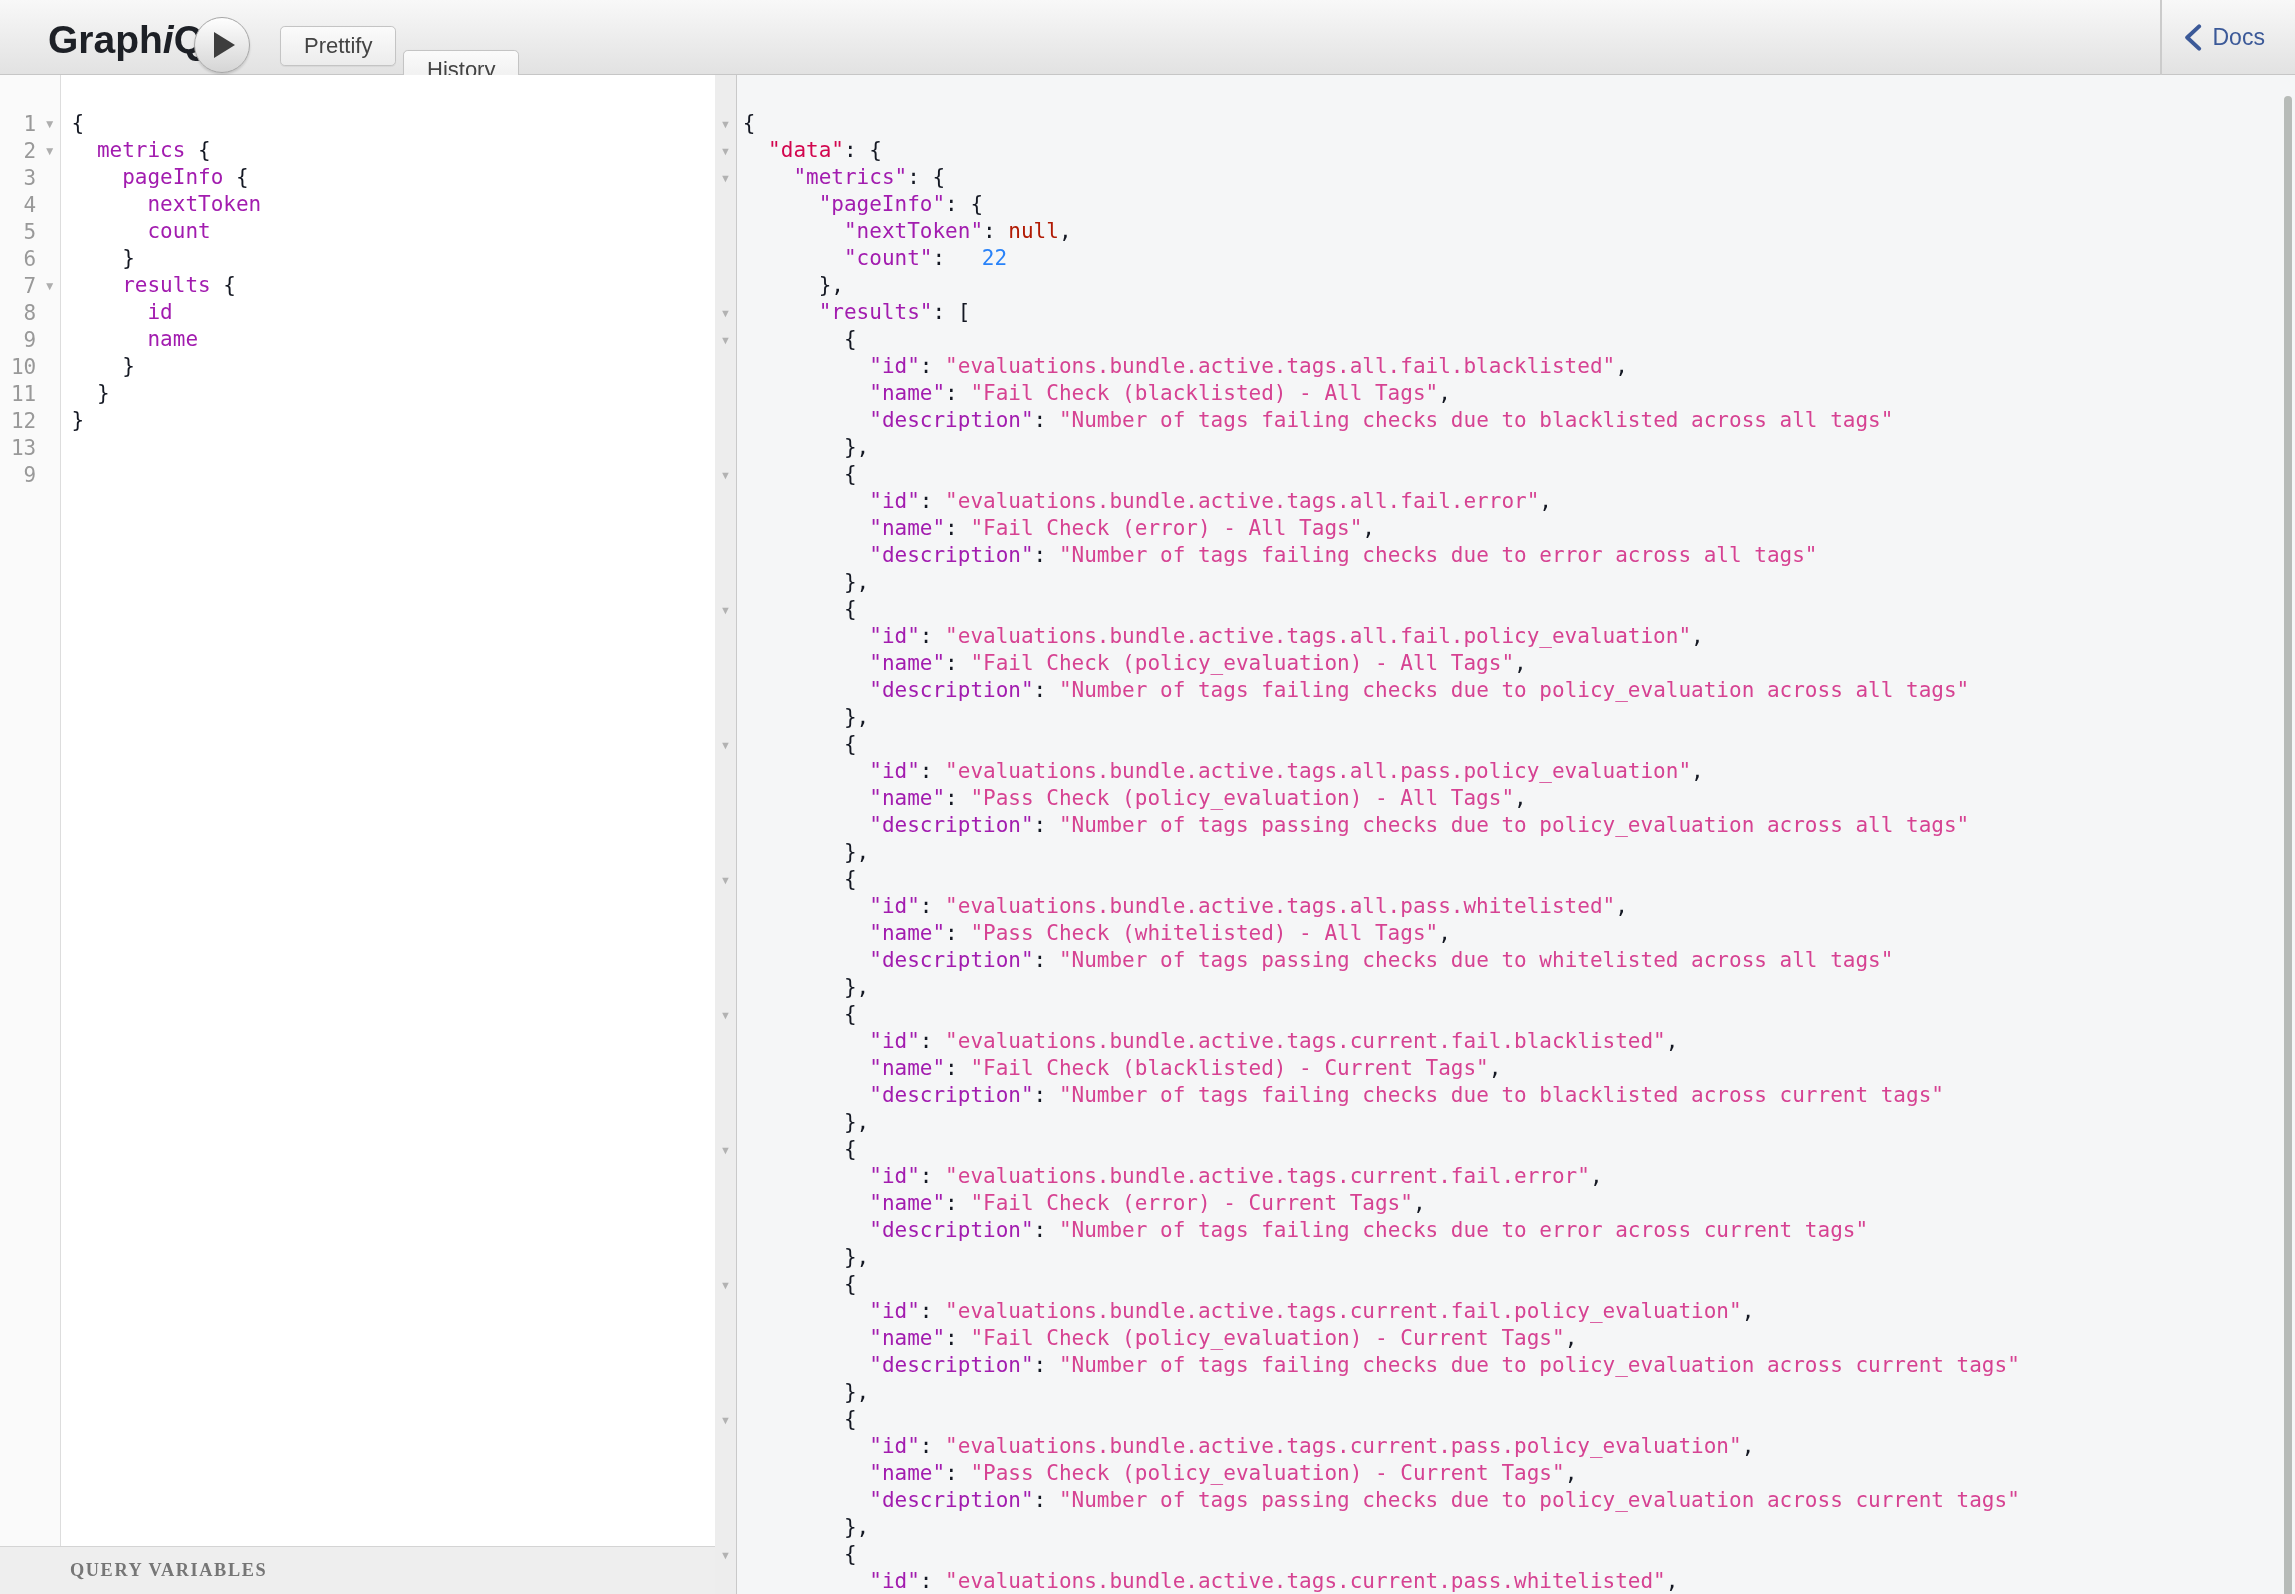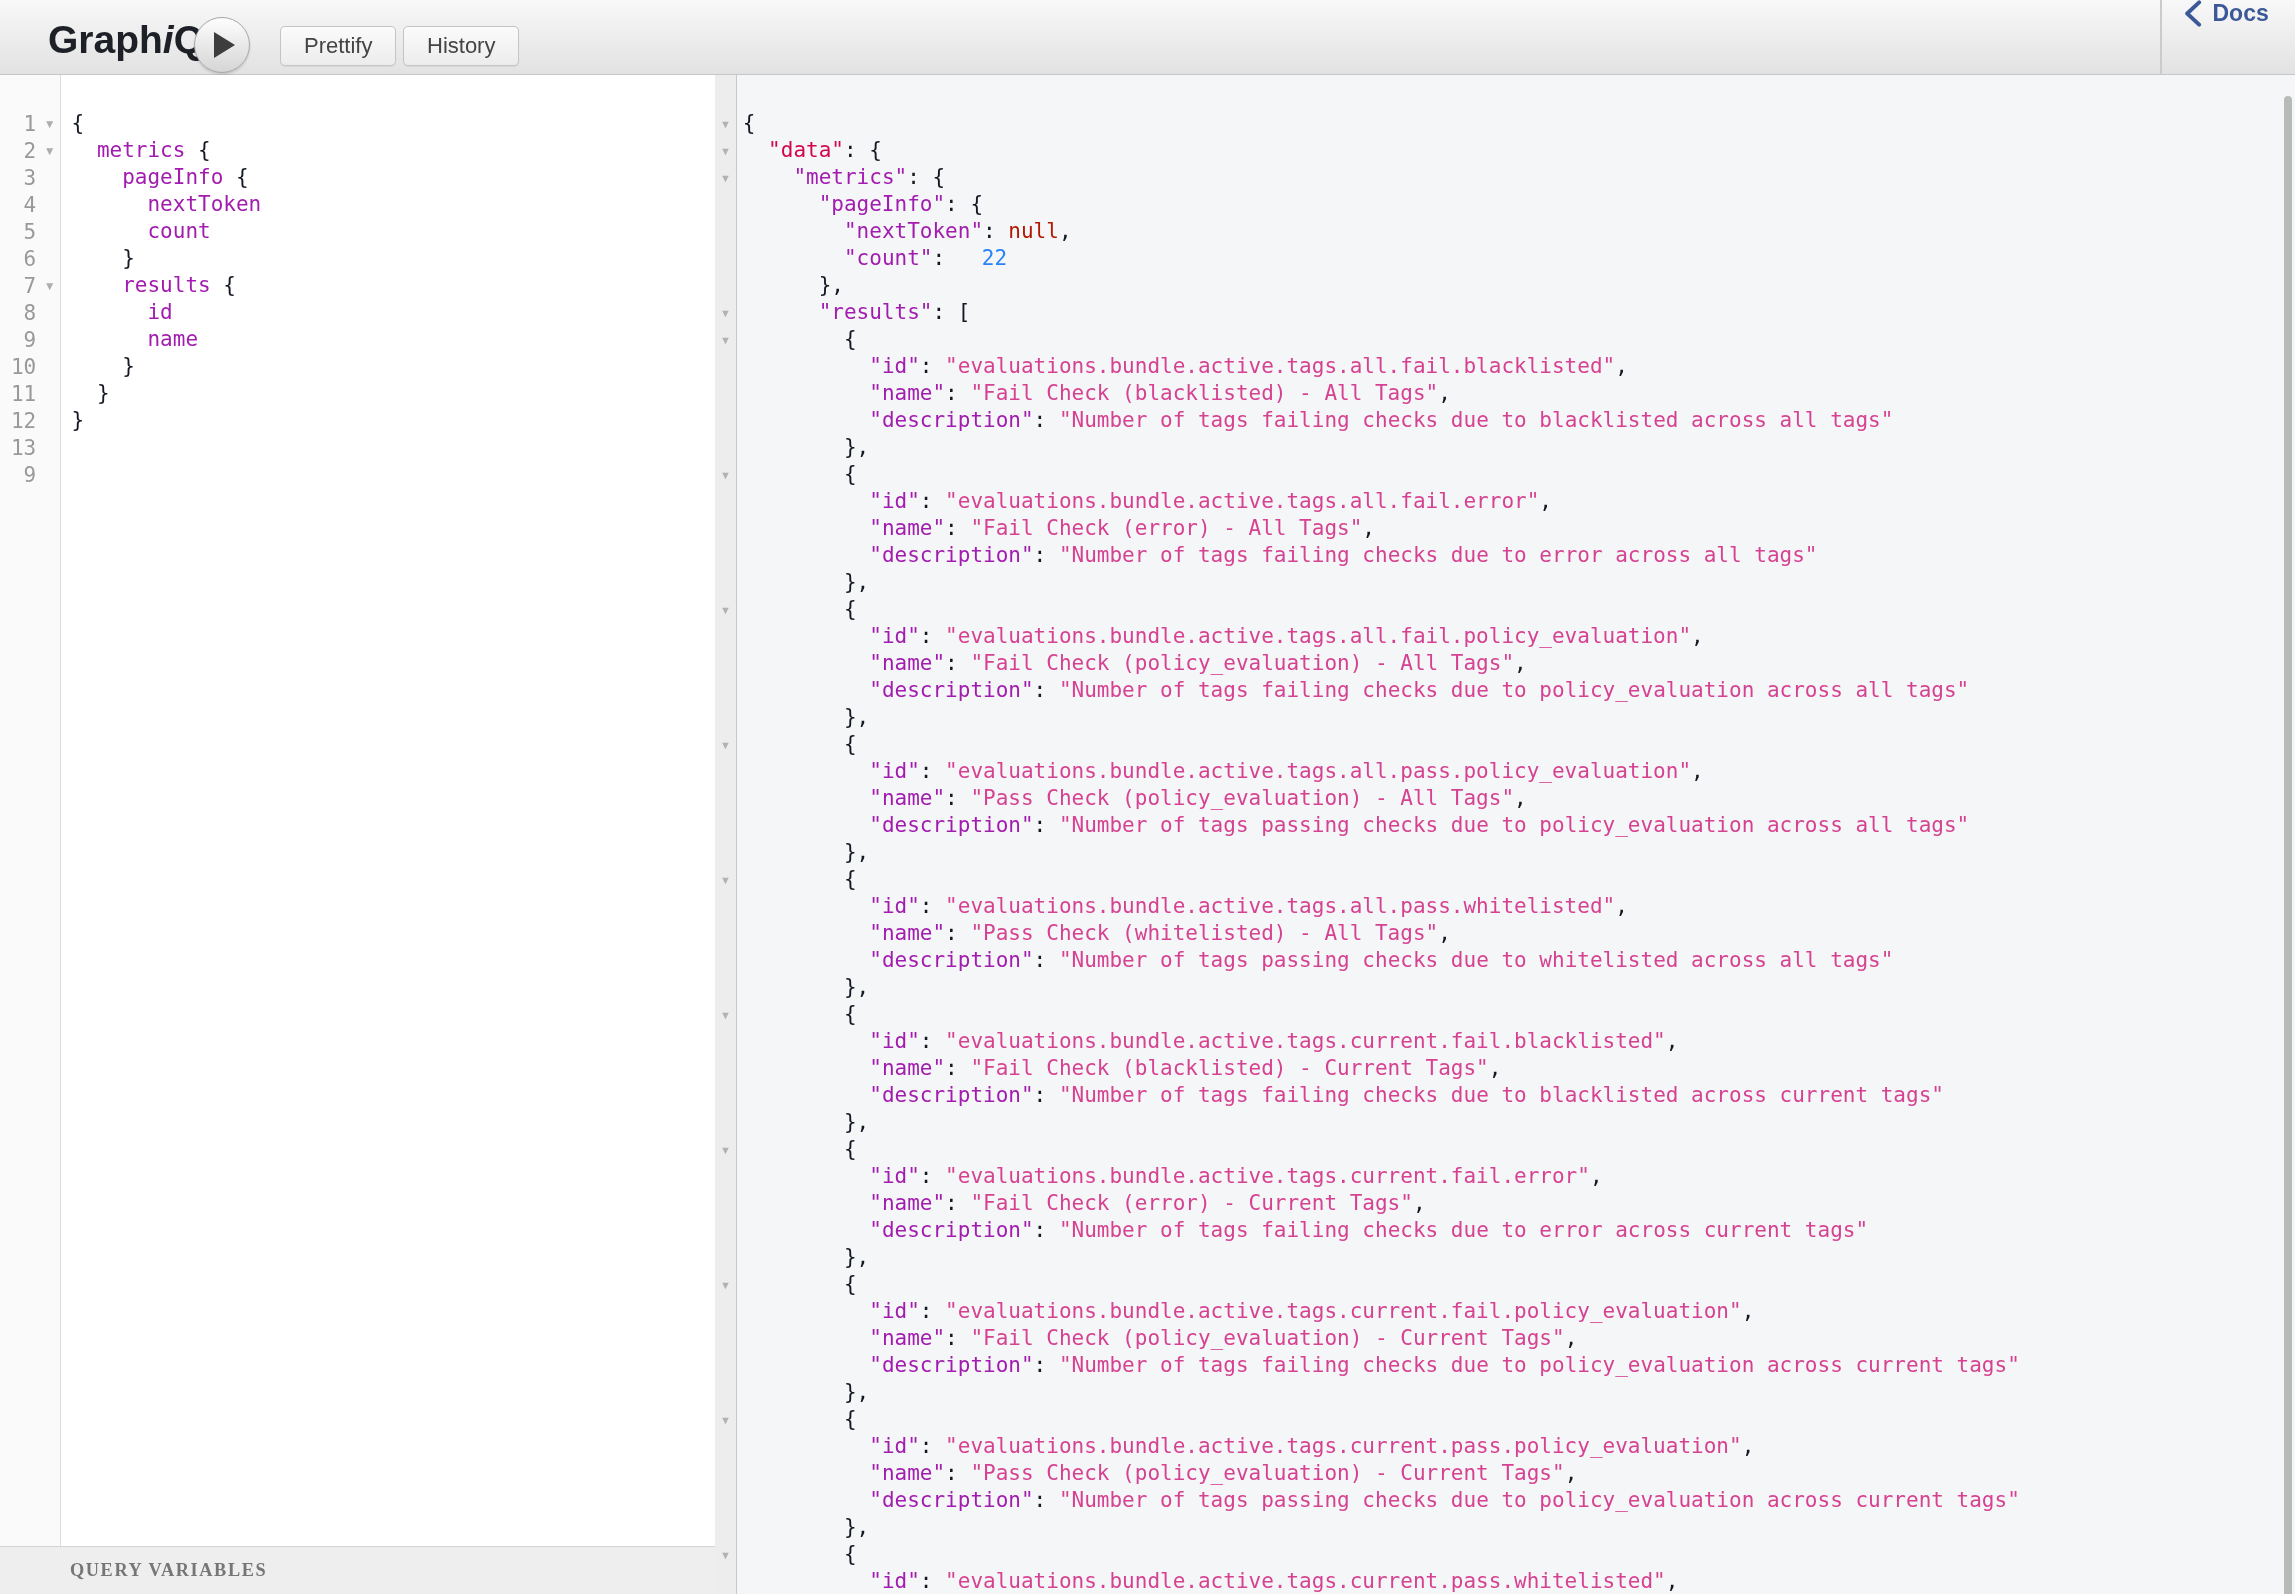--- a/index.html
+++ b/index.html
@@ -12,24 +12,24 @@
   .logo{position:absolute;left:32px;top:17.5px;font-size:39px;font-weight:bold;color:#1d2026;margin-left:16px;}
   .logo i{font-style:italic;}
   .exec-btn{position:absolute;left:194px;top:16.7px;width:56px;height:56px;border-radius:50%;
             border:0.8px solid #a6a6a6;background:linear-gradient(#fefefe,#d5d5d5);
             box-shadow:0 1.6px 2.4px rgba(0,0,0,.14);cursor:pointer;padding:0;}
   .play{display:block;width:0;height:0;margin-left:19px;
         border-left:21.5px solid #3d3d3d;border-top:13.5px solid transparent;border-bottom:13.5px solid transparent;}
   .tool-btn{position:absolute;top:25.5px;height:40px;padding:0 23px;font-family:"Liberation Sans",sans-serif;
             font-size:22px;color:#444;background:linear-gradient(#fbfbfb,#ececec);
             border:0.8px solid #c4c4c4;border-radius:4.8px;cursor:pointer;box-shadow:0 0.8px 0.8px rgba(0,0,0,.06);}
-  .btn-prettify{left:280px;} .btn-history{left:403px;}
+  .btn-prettify{left:280px;} .btn-history{left:403px;margin-top:24px;}
   .docs-sep{position:absolute;left:2160px;top:0;width:1.6px;height:75px;background:#cbcbcb;}
-  .docs-link{position:absolute;left:2184px;top:0;height:75px;display:flex;align-items:flex-start;gap:11px;
-             color:#3B5998;font-size:23px;font-weight:bold;cursor:pointer;}
+  .docs-link{position:absolute;left:2184px;top:0;height:75px;display:flex;align-items:center;gap:11px;
+             color:#3B5998;font-size:23px;font-weight:normal;cursor:pointer;}
 
   
   .main{position:absolute;left:0;top:75px;right:0;bottom:0;}
   .left-pane{position:absolute;left:0;top:0;width:715px;height:100%;background:#fff;overflow:hidden;}
   .q-gutter{position:absolute;left:0;top:0;width:61px;height:100%;background:#fafafa;
             border-right:0.8px solid #ddd;padding-top:35px;box-sizing:border-box;}
   .q-code{position:absolute;left:62px;top:0;right:0;bottom:48px;padding:35px 0 0 9.6px;overflow:hidden;}
   .vars-bar{position:absolute;left:0;bottom:0;width:100%;height:48px;box-sizing:border-box;
             background:#eeeeee;border-top:0.8px solid #d4d4d4;display:flex;align-items:center;
             padding-left:70px;cursor:pointer;}

